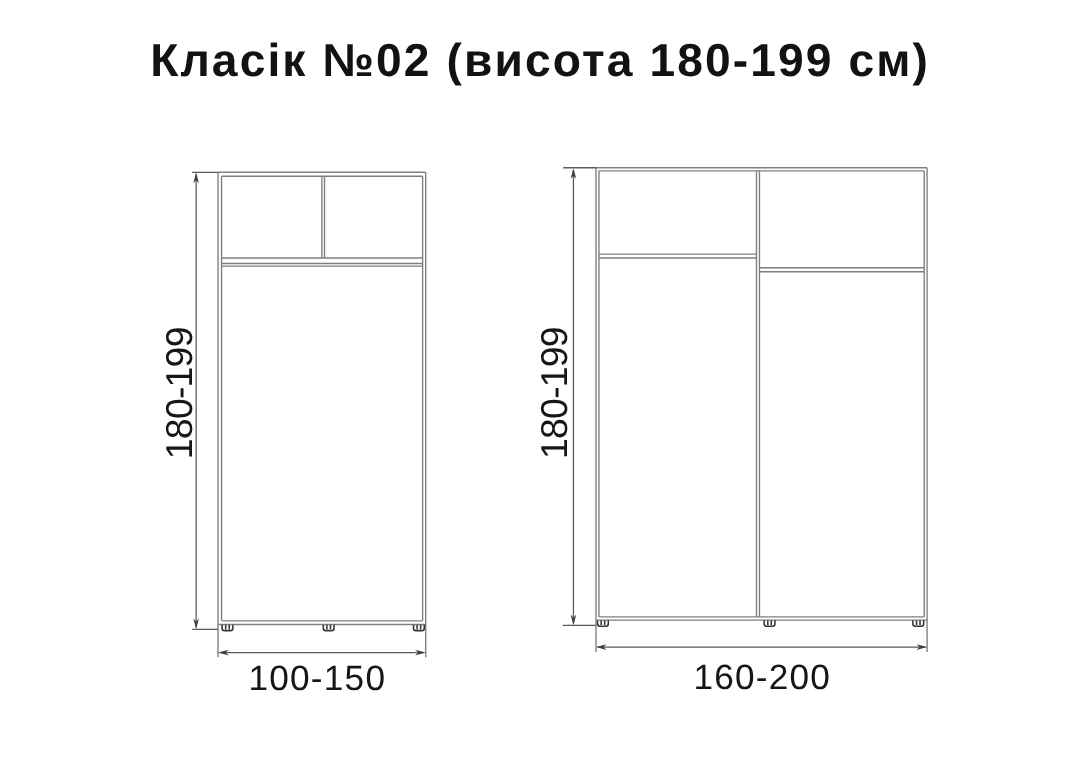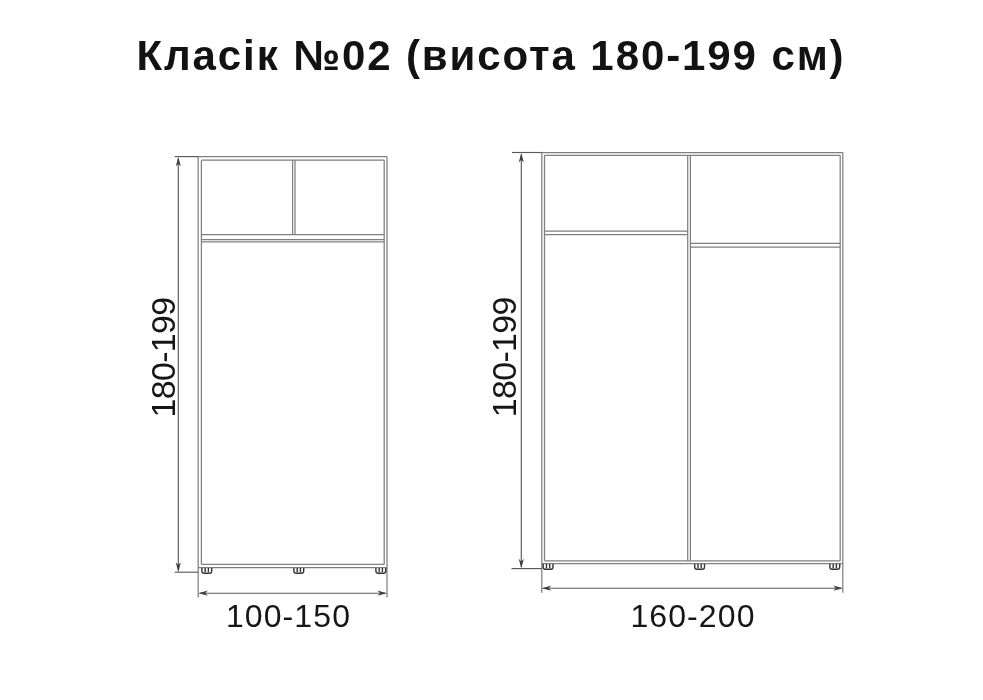--- a/index.html
+++ b/index.html
@@ -1,17 +1,17 @@
 <!DOCTYPE html>
 <html><head>
 <meta charset="utf-8">
 <style>
   html,body{margin:0;padding:0;background:#ffffff;}
   .page{position:relative;width:983px;height:700px;background:#fff;overflow:hidden;
-        font-family:"Liberation Sans", sans-serif;}
+        font-family:"Liberation Sans", sans-serif;border-radius:28px;}
   text{font-family:"Liberation Sans", sans-serif;}
 </style>
 </head>
 <body>
 <div class="page">
 <svg width="983" height="700" viewBox="0 0 983 700" xmlns="http://www.w3.org/2000/svg">
 
   <g>
         <rect x="0" y="0" width="983" height="700" fill="#ffffff"></rect>
       </g>

